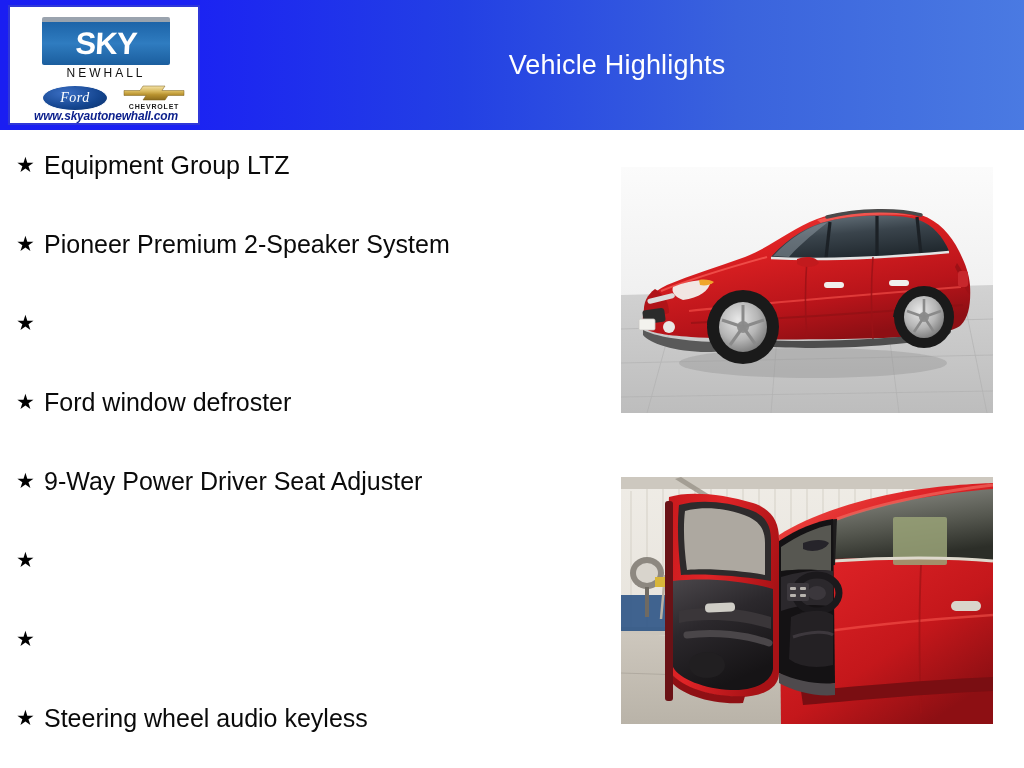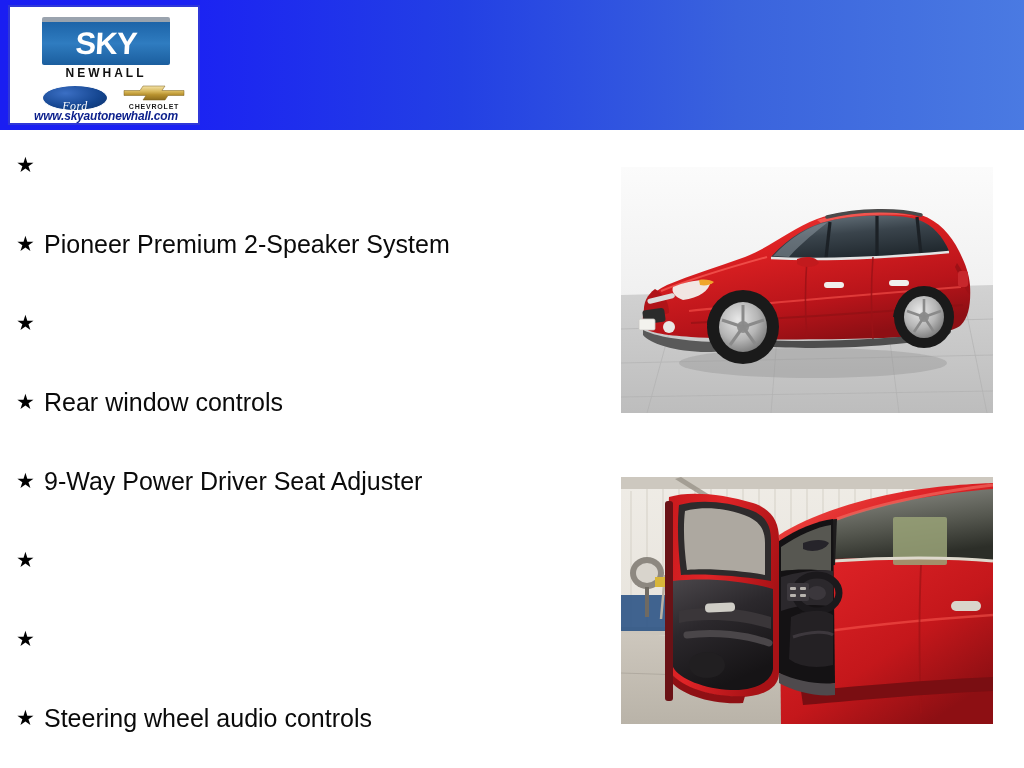--- a/index.html
+++ b/index.html
@@ -84,46 +84,45 @@
   }
   .newhall-text {
     position: absolute;
     left: 0;
     top: 56px;
     width: 184px;
     text-align: center;
     font-size: 12px;
     letter-spacing: 3px;
     color: #111111;
-    font-weight: bold;
+    font-weight: normal;
   }
   .ford-oval {
     position: absolute;
     left: 28px;
     top: 75px;
     width: 66px;
     height: 26px;
     border-radius: 50%;
     background: radial-gradient(ellipse at 35% 30%, #3b6fc4 0%, #14458f 60%, #0c2f66 100%);
     border: 1px solid #ffffff;
     box-sizing: border-box;
   }
   .ford-oval span {
     position: absolute;
     left: 0; top: 0;
     width: 100%; height: 100%;
     display: flex;
     align-items: center;
     justify-content: center;
     color: #ffffff;
-    font-size: 12px;
+    font-size: 14px;
     font-style: italic;
     font-family: "Liberation Serif", serif;
     letter-spacing: 0.5px;
-    margin-top: 8px;
   }
   .chevy-wrap {
     position: absolute;
     left: 104px;
     top: 74px;
     width: 72px;
     height: 30px;
   }
   .chevy-bowtie {
     position: absolute;
@@ -204,20 +203,21 @@
     width: 372px;
     height: 247px;
   }
   .photo svg { display: block; width: 100%; height: 100%; }
 </style>
 </head>
 <body>
 
 <div class="header">
 
+  <div class="header-title">Vehicle Highlights</div>
 
   <div class="logo-box">
     <div class="logo-inner">
 
       <div class="sky-plate">
         <div class="sky-text">SKY</div>
       </div>
 
       <div class="newhall-text">NEWHALL</div>
 
@@ -242,52 +242,53 @@
 
       <div class="logo-url">www.skyautonewhall.com</div>
     </div>
   </div>
 </div>
 
 <div class="bullet-list">
 
   <div class="bullet-item">
     <span class="bullet-star">★</span>
+    <span class="bullet-text">Equipment Group LTZ</span>
   </div>
 
   <div class="bullet-item">
     <span class="bullet-star">★</span>
     <span class="bullet-text">Pioneer Premium 2-Speaker System</span>
   </div>
 
   <div class="bullet-item">
     <span class="bullet-star">★</span>
   </div>
 
   <div class="bullet-item">
     <span class="bullet-star">★</span>
-    <span class="bullet-text">Rear window controls</span>
+    <span class="bullet-text">Ford window defroster</span>
   </div>
 
   <div class="bullet-item">
     <span class="bullet-star">★</span>
     <span class="bullet-text">9-Way Power Driver Seat Adjuster</span>
   </div>
 
   <div class="bullet-item">
     <span class="bullet-star">★</span>
   </div>
 
   <div class="bullet-item">
     <span class="bullet-star">★</span>
   </div>
 
   <div class="bullet-item">
     <span class="bullet-star">★</span>
-    <span class="bullet-text">Steering wheel audio controls</span>
+    <span class="bullet-text">Steering wheel audio keyless</span>
   </div>
 
 </div>
 
 <div class="photo photo-1">
   <svg viewBox="0 0 372 246" preserveAspectRatio="none">
     <defs>
       <linearGradient id="bgWall" x1="0" y1="0" x2="0" y2="1">
         <stop offset="0%" stop-color="#fbfbfb"></stop>
         <stop offset="100%" stop-color="#e6e6e6"></stop>

